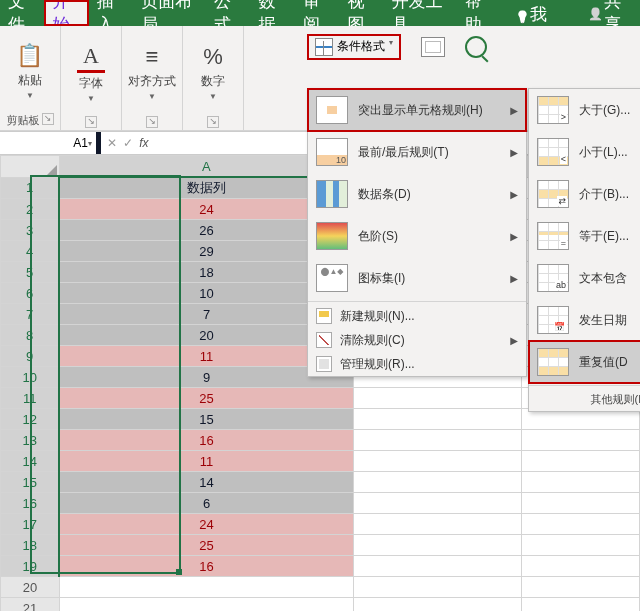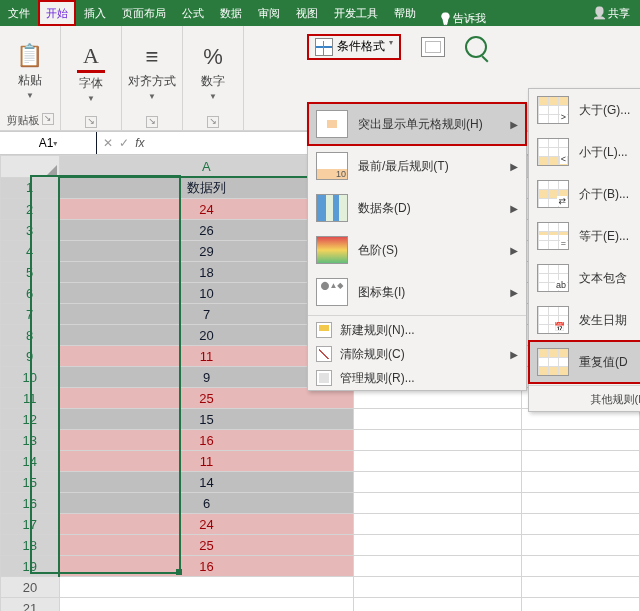--- a/index.html
+++ b/index.html
@@ -1,19 +1,19 @@
 <!DOCTYPE html>
 <html><head>
 <meta charset="utf-8">
 <style>
   html,body{margin:0;padding:0;font-family:"Microsoft YaHei","Segoe UI",sans-serif;font-size:12px;background:#fff;user-select:none;overflow:hidden}
   .app{width:640px;height:611px;position:relative;background:#e6e6e6;overflow:hidden}
 
   
-  .tabs{display:flex;align-items:stretch;height:26px;background:#2a7a3e;color:#fff;font-size:11px}
+  .tabs{display:flex;align-items:stretch;height:26px;background:#2a7a3e;color:#fff;font-size:17px}
   .tab{padding:0 8px;display:flex;align-items:center;cursor:pointer}
   .tab.active{background:#f3f2f1;color:#6d28d9}
   .tab.highlight{outline:2px solid #c00000;outline-offset:-2px}
   .tellme{display:flex;align-items:flex-end;margin-left:6px}
   .share{margin-left:auto;display:flex;align-items:center;gap:1px;padding:8px 10px}
   .bulb,.person{display:inline-block}
   .bulb::before{content:"\1F4A1";font-size:12px;filter:grayscale(1) brightness(2)}
   .person::before{content:"\1F464";font-size:12px;filter:grayscale(1) brightness(2)}
 
   
@@ -29,21 +29,21 @@
   .cf-row{position:absolute;left:307px;top:8px;display:flex;align-items:center;gap:20px}
   .cf-btn{display:flex;align-items:flex-start;gap:4px;background:#f3f2f1;border:2px solid #c00000;padding:2px 6px}
   .cf-ico{width:16px;height:16px;background:linear-gradient(#fff 45%,#3b82c4 45% 55%,#fff 55%);border:1px solid #888;position:relative}
   .cf-ico::after{content:"";position:absolute;inset:2px 0 0 7px;border-left:1px solid #888}
   .plain-ico{width:22px;height:18px;border:1px solid #888;background:#fff;position:relative}
   .plain-ico::after{content:"";position:absolute;inset:3px;border:1px solid #bbb}
   .magnify{width:18px;height:18px;border:2px solid #2a7a3e;border-radius:50%;position:relative}
   .magnify::after{content:"";position:absolute;width:8px;height:2px;background:#2a7a3e;transform:rotate(45deg);bottom:-4px;right:-4px}
 
   
-  .menu{position:absolute;left:307px;top:76px;width:218px;background:#f3f2f1;border:1px solid #bfbfbf;box-shadow:2px 2px 4px rgba(0,0,0,.2);z-index:10}
+  .menu{position:absolute;left:307px;top:62px;width:218px;background:#f3f2f1;border:1px solid #bfbfbf;box-shadow:2px 2px 4px rgba(0,0,0,.2);z-index:10}
   .menu-item{display:flex;align-items:center;height:42px;padding:0 8px;gap:10px;color:#333;position:relative}
   .menu-item.short{height:24px;gap:8px}
   .menu-item .arrow{margin-left:auto;font-size:10px;color:#555}
   .menu-sep{height:1px;background:#d4d4d4;margin:2px 0}
   .menu-item.hl{background:#cfcfcf;outline:2px solid #c00000;outline-offset:-1px}
   .m-ico{width:30px;height:26px;border:1px solid #999;background:#fff;flex-shrink:0;position:relative}
   .m-ico.cells::before{content:"";position:absolute;inset:0;background:
      linear-gradient(#fff 33%,transparent 33% 66%,#fff 66%),
      linear-gradient(90deg,#fff 33%,transparent 33% 66%,#fff 66%),
      #f7cfa1}
@@ -70,21 +70,21 @@
   .sm-ico.lt{background:linear-gradient(#fff 0 66%,#f9dfa6 66%)}
   .sm-ico.bt{background:linear-gradient(#fff 0 33%,#f9dfa6 33% 66%,#fff 66%)}
   .sm-ico.eq{background:linear-gradient(#fff 0 33%,#f9dfa6 33% 45%,#fff 45%)}
   .sm-ico.tx{background:#fff}
   .sm-ico.dt{background:#fff}
   .sm-ico.dup{background:linear-gradient(#f9dfa6 0 33%,#fff 33% 66%,#f9dfa6 66%)}
   .submenu .footer{font-size:11px;color:#444;text-align:right;padding:4px 8px}
 
   
   .fbar{display:flex;align-items:center;height:22px;background:#fff;border-top:1px solid #ccc;border-bottom:1px solid #ccc}
-  .namebox{width:88px;height:100%;border-right:1px solid #0f172a;padding:0 4px;display:flex;align-items:center;justify-content:center;font-size:12px}
+  .namebox{width:88px;height:100%;border-right:5px solid #0f172a;padding:0 4px;display:flex;align-items:center;justify-content:flex-end;font-size:12px}
   .fx-controls{display:flex;align-items:center;gap:6px;padding:0 6px;color:#999}
   .fx-controls span{font-size:12px}
   .fx{font-style:italic;color:#555}
   .fbar input{flex:1;border:none;outline:none;height:100%;font-size:12px;padding:0 4px}
 
   
   .grid-wrap{position:relative;height:calc(611px - 26px - 104px - 22px);overflow:hidden;background:#fff}
   table.grid{border-collapse:collapse;table-layout:fixed;width:100%}
   .grid th,.grid td{border:1px solid #d4d4d4;height:20px;font-size:13px;text-align:center;padding:0;font-weight:normal;color:#333;background:#fff}
   .grid thead th{background:#e6e6e6;color:#555;height:20px}

